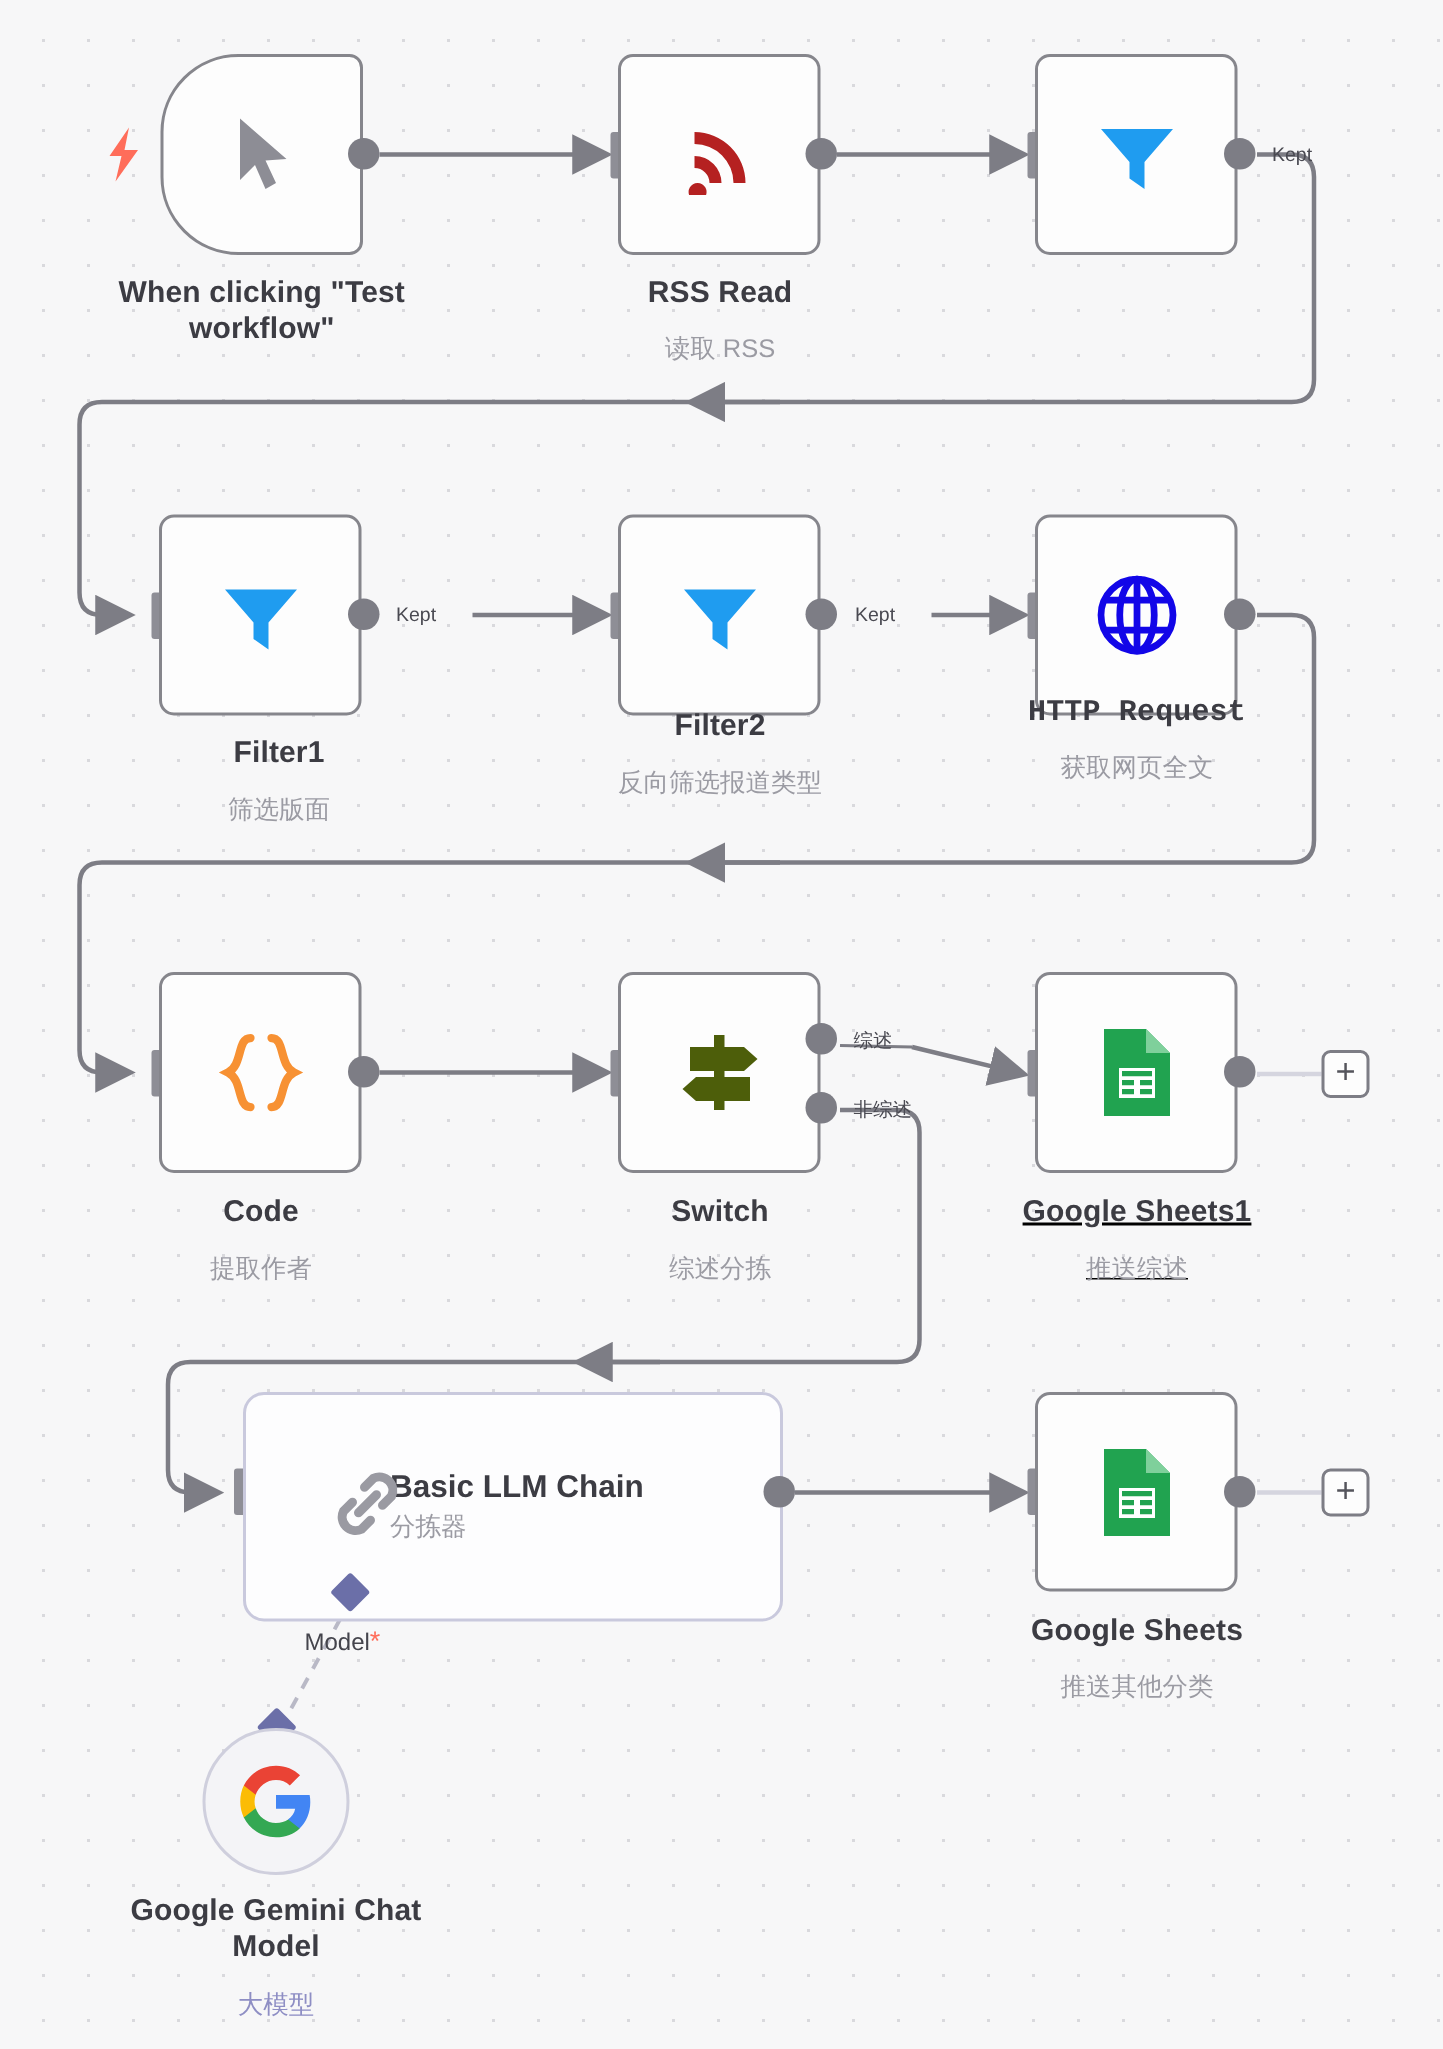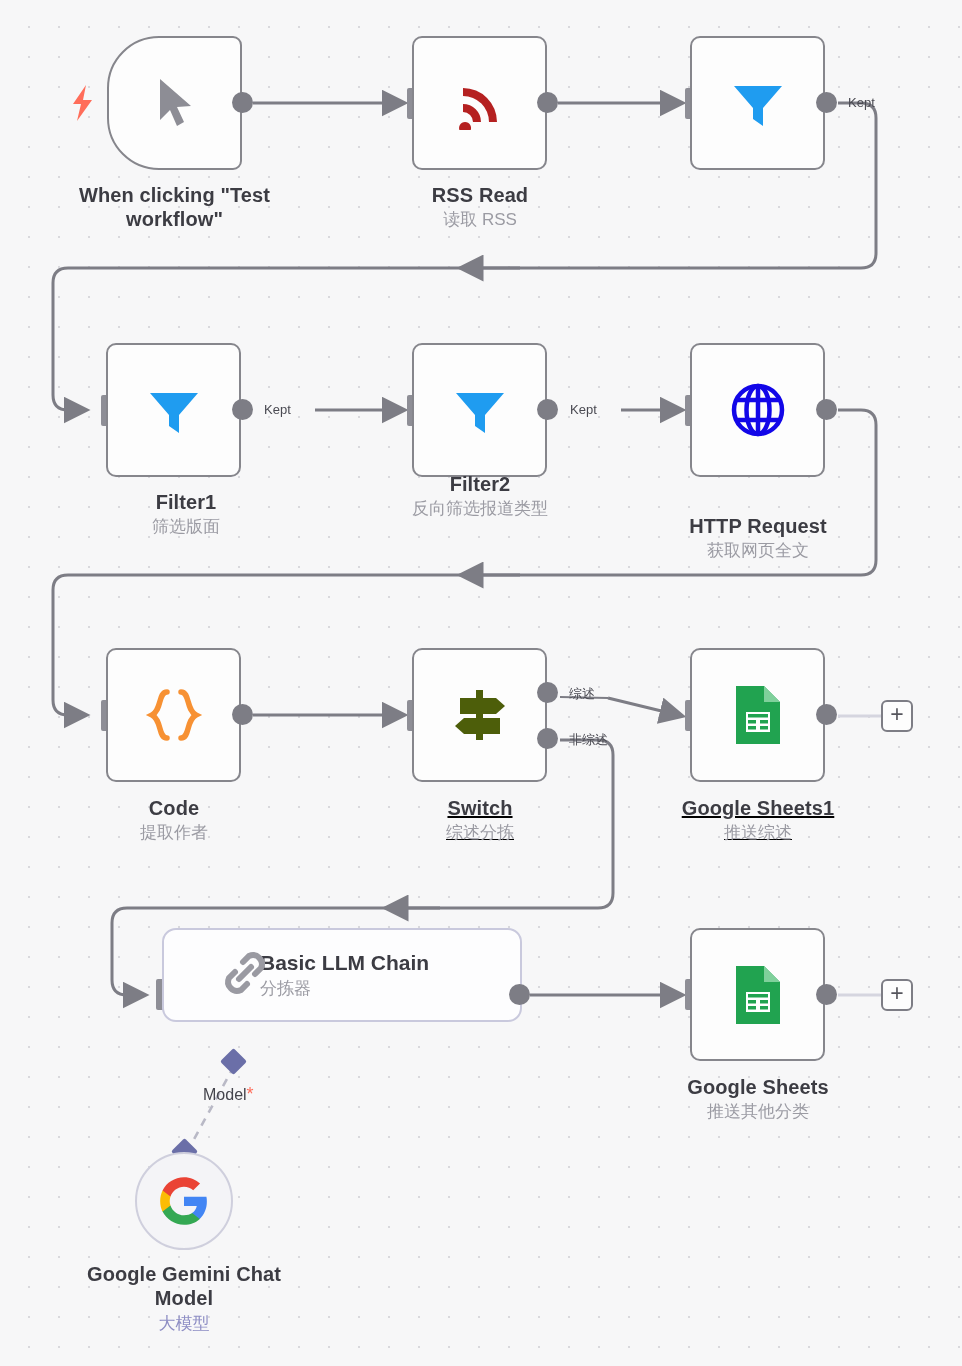--- a/index.html
+++ b/index.html
@@ -48,21 +48,21 @@
   .caption {
     position: absolute;
     text-align: center;
     line-height: 1.22;
   }
   .caption .title {
     font-size: 20px; font-weight: bold; color: #3c3c43;
     letter-spacing: .1px;
   }
   .caption .sub {
-    font-size: 17px; color: #9b9ba3; margin-top: 3px;
+    font-size: 17px; color: #9b9ba3; margin-top: 16px;
   }
   .caption .sub.purple { color: #8e8ec4; }
 
   
   .dot {
     position: absolute; width: 21px; height: 21px;
     border-radius: 50%; background: #7d7d85;
   }
   .inport {
     position: absolute; width: 11px; height: 31px;
@@ -209,21 +209,21 @@
 
   <div class="inport" style="left:685px; top:395px;"></div>
   <div class="node" style="left:690px; top:343px; width:135px; height:134px;">
     <svg width="60" height="60" viewBox="0 0 60 60">
       <circle cx="30" cy="30" r="24" fill="none" stroke="#1206e8" stroke-width="4.5"></circle>
       <ellipse cx="30" cy="30" rx="11.5" ry="24" fill="none" stroke="#1206e8" stroke-width="4.5"></ellipse>
       <path d="M8,20 H52 M8,40 H52 M30,6 V54" stroke="#1206e8" stroke-width="4.5" fill="none"></path>
     </svg>
   </div>
   <div class="dot" style="left:816px; top:399px;"></div>
-  <div class="caption" style="left:633px; top:514px; width:250px;">
+  <div class="caption" style="left:633px; top:464px; width:250px;font-family:Liberation Mono, monospace;">
     <div class="title">HTTP Request</div>
     <div class="sub">获取网页全文</div>
   </div>
 
   <div class="inport" style="left:101px; top:700px;"></div>
   <div class="node" style="left:106px; top:648px; width:135px; height:134px;">
     <svg width="62" height="62" viewBox="0 0 62 62">
       <path d="M24,8 C15,8 19,26 9,31 C19,36 15,54 24,54" fill="none" stroke="#f79133" stroke-width="5.5" stroke-linecap="round"></path>
       <path d="M38,8 C47,8 43,26 53,31 C43,36 47,54 38,54" fill="none" stroke="#f79133" stroke-width="5.5" stroke-linecap="round"></path>
     </svg>
@@ -239,21 +239,21 @@
     <svg width="64" height="62" viewBox="0 0 64 62">
       <rect x="28" y="6" width="7" height="50" fill="#4d5e0a"></rect>
       <path d="M12,14 H48 L57,22 L48,30 H12 Z" fill="#4d5e0a"></path>
       <path d="M52,34 H16 L7,42 L16,50 H52 Z" fill="#4d5e0a"></path>
     </svg>
   </div>
   <div class="dot" style="left:537px; top:682px;"></div>
   <div class="portlabel" style="left:569px; top:685px;">综述</div>
   <div class="dot" style="left:537px; top:728px;"></div>
   <div class="portlabel" style="left:569px; top:731px;">非综述</div>
-  <div class="caption" style="left:355px; top:796px; width:250px;text-decoration:underline;">
+  <div class="caption" style="left:355px; top:796px; width:250px;">
     <div class="title">Switch</div>
     <div class="sub">综述分拣</div>
   </div>
 
   <div class="inport" style="left:685px; top:700px;"></div>
   <div class="node" style="left:690px; top:648px; width:135px; height:134px;">
     <svg width="52" height="62" viewBox="0 0 52 62">
       <path d="M4,2 H32 L48,18 V60 H4 Z" fill="#21a350"></path>
       <path d="M32,2 L48,18 H32 Z" fill="#7fd09b"></path>
       <rect x="14" y="28" width="24" height="20" fill="#ffffff"></rect>
@@ -265,21 +265,21 @@
     </svg>
   </div>
   <div class="dot" style="left:816px; top:704px;"></div>
   <div class="plusbtn" style="left:881px; top:700px;">+</div>
   <div class="caption" style="left:633px; top:796px; width:250px;text-decoration:underline;">
     <div class="title">Google Sheets1</div>
     <div class="sub">推送综述</div>
   </div>
 
   <div class="inport" style="left:156px; top:979px;"></div>
-  <div class="node chain" style="left:162px; top:928px; width:360px; height:94px;">
+  <div class="node chain" style="left:162px; top:928px; width:360px; height:153px;">
     <span class="chain-icon">
       <svg width="50" height="50" viewBox="0 0 50 50">
         <g fill="none" stroke="#9a9aa2" stroke-width="6" stroke-linecap="round">
           <path d="M19,31 L31,19"></path>
           <path d="M15,24 L9,30 a9,9 0 0,0 12,12 l6,-6"></path>
           <path d="M35,26 L41,20 a9,9 0 0,0 -12,-12 l-6,6"></path>
         </g>
       </svg>
     </span>
     <div class="chain-text">

